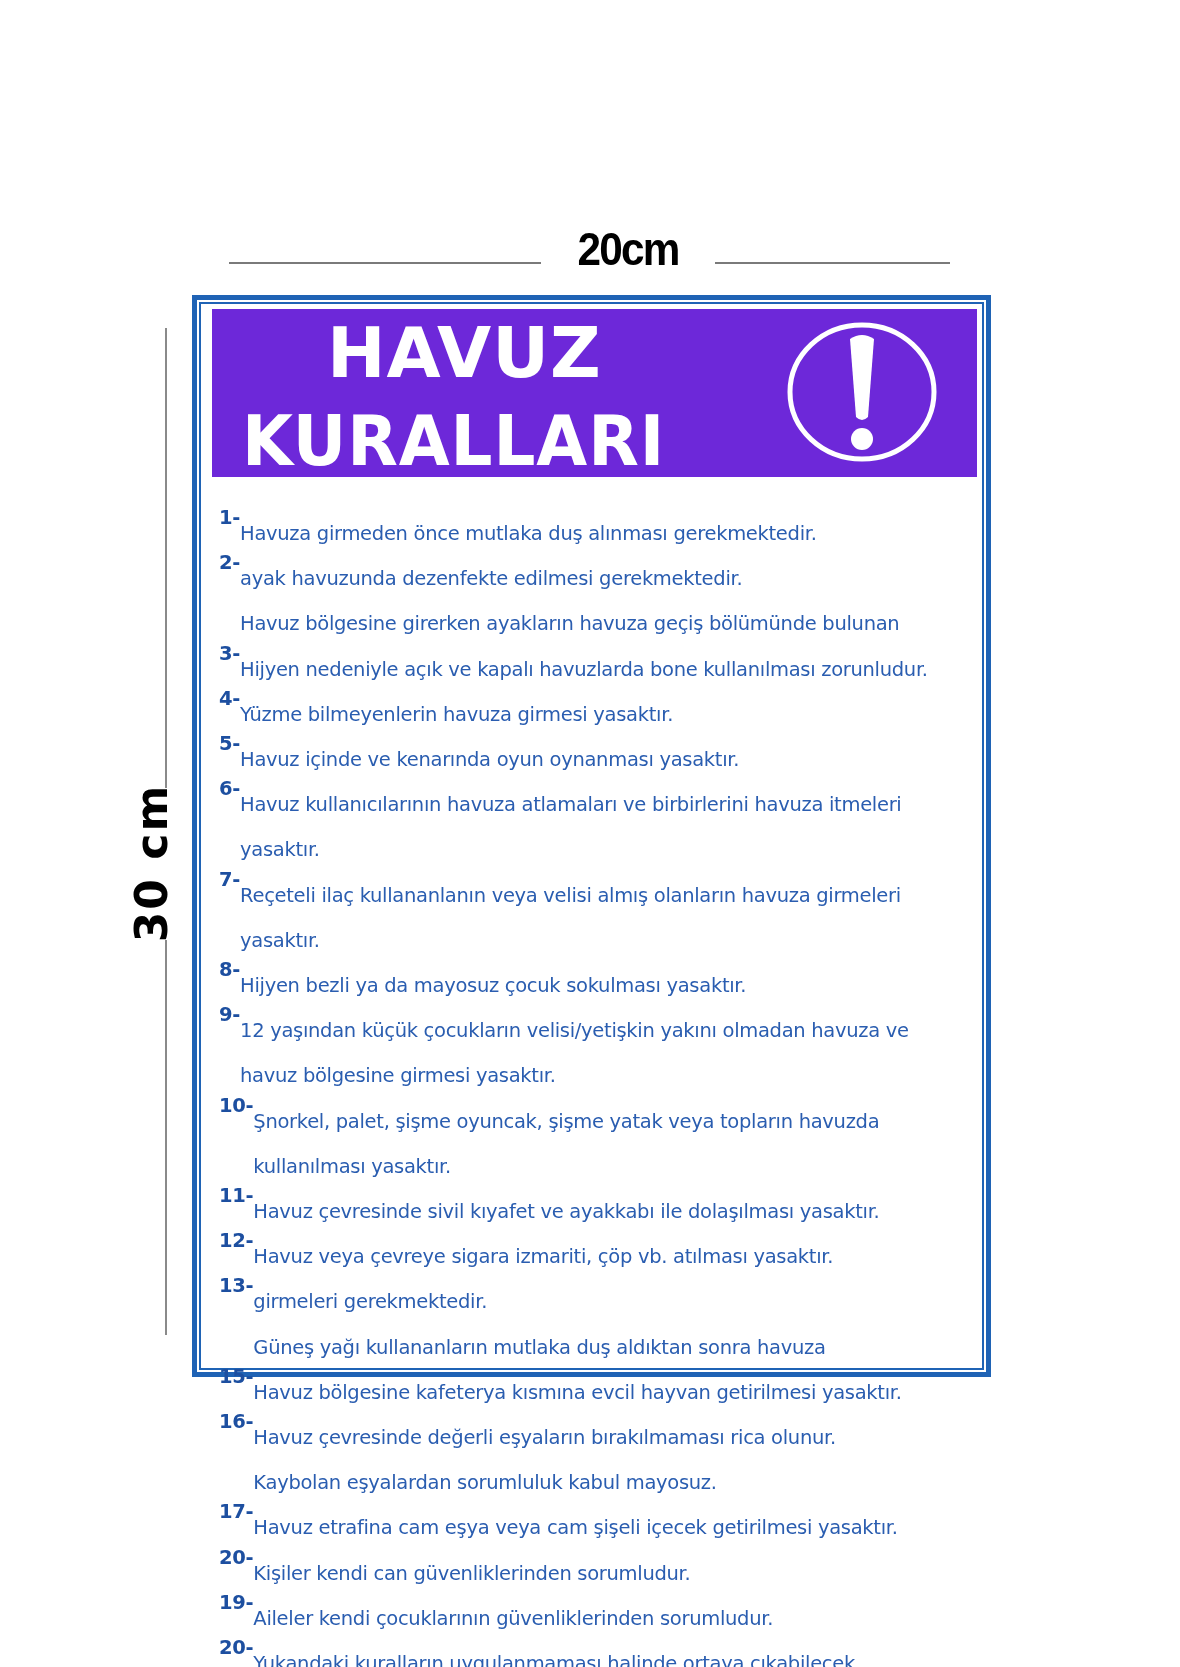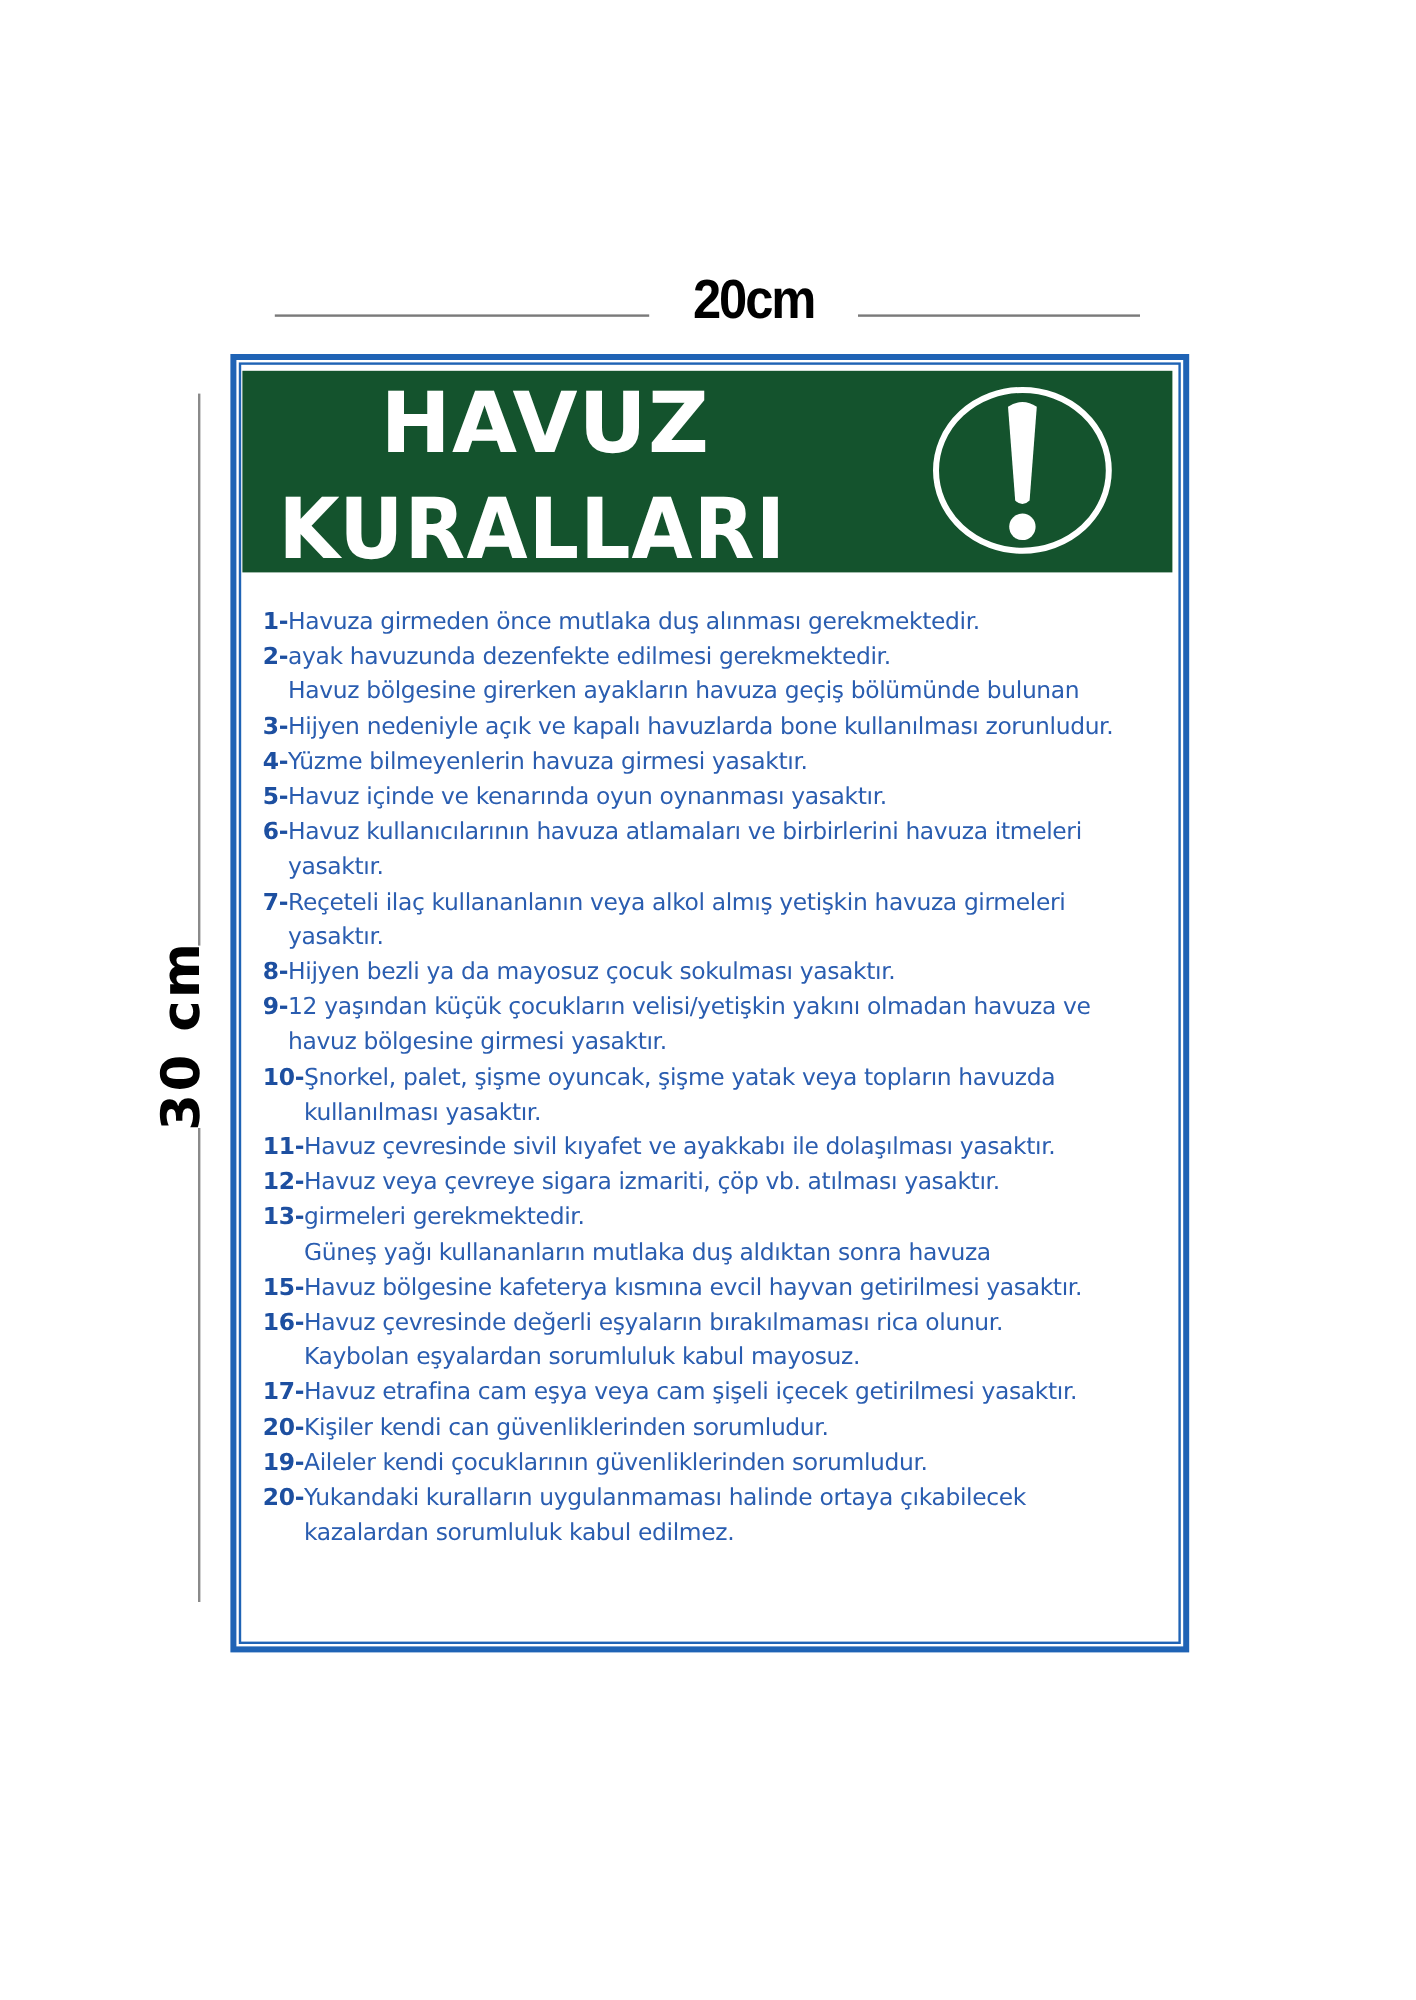--- a/index.html
+++ b/index.html
@@ -12,34 +12,34 @@
   .dim-line-v { position: absolute; width: 2px; background: #8a8a8a; }
   .dim-label-h { position: absolute; left: 152px; top: 863px; width: 160px; height: 50px;
     margin-left: -80px; margin-top: -25px; text-align: center;
     font-family: "DejaVu Sans", sans-serif; font-weight: bold; font-size: 44px; line-height: 50px; color: #000;
     transform: rotate(-90deg); letter-spacing: 2px; }
 
   .sign { position: absolute; left: 192px; top: 295px; width: 799px; height: 1082px;
     box-sizing: border-box; border: 5px solid #1f63b5; background: #fff; }
   .sign-inner { position: absolute; left: 2px; top: 2px; right: 2px; bottom: 2px; border: 2px solid #1f63b5; }
 
-  .header { position: absolute; left: 5px; top: 9px; right: 9px; height: 168px; background: #14532d; }
+  .header { position: absolute; left: 15px; top: 9px; right: 9px; height: 168px; background: #6d28d9; }
   .title-line { position: absolute; color: #fff; font-family: "DejaVu Sans", sans-serif; font-weight: bold;
     font-size: 70px; line-height: 70px; white-space: nowrap; letter-spacing: 1px; }
   .title-1 { left: 115px; top: 9px; transform: scaleX(1.0); transform-origin: left; }
   .title-2 { left: 30px; top: 97px; transform: scaleX(0.94); transform-origin: left; }
 
   .alert-icon { position: absolute; left: 572px; top: 12px; width: 156px; height: 142px; }
 
   .rules { position: absolute; left: 22px; top: 203px; right: 10px; }
   .rule { display: flex; font-size: 19.5px; line-height: 29.2px; color: #2a5db0;
     font-family: "DejaVu Sans", sans-serif; letter-spacing: -0.3px; }
   .rule-num { flex: 0 0 auto; font-weight: bold; color: #1d4fa0; white-space: nowrap; }
   .rule-text { flex: 1 1 auto; }
-  .rule-text .ln { display: block; white-space: nowrap; }
+  .rule-text .ln { display: block; white-space: nowrap; margin-top: 16px; }
 </style>
 </head>
 <body>
 
 <div class="dim-line-h" style="left:229px; top:262px; width:312px;"></div>
 <div class="dim-label-w">20cm</div>
 <div class="dim-line-h" style="left:715px; top:262px; width:235px;"></div>
 
 <div class="dim-line-v" style="left:165px; top:328px; height:460px;"></div>
 <div class="dim-label-h">30 cm</div>
@@ -93,21 +93,21 @@
       <div class="rule">
         <span class="rule-num">6-</span>
         <span class="rule-text">
           <span class="ln">Havuz kullanıcılarının havuza atlamaları ve birbirlerini havuza itmeleri</span>
           <span class="ln">yasaktır.</span>
         </span>
       </div>
       <div class="rule">
         <span class="rule-num">7-</span>
         <span class="rule-text">
-          <span class="ln">Reçeteli ilaç kullananlanın veya alkol almış yetişkin havuza girmeleri</span>
+          <span class="ln">Reçeteli ilaç kullananlanın veya velisi almış olanların havuza girmeleri</span>
           <span class="ln">yasaktır.</span>
         </span>
       </div>
       <div class="rule">
         <span class="rule-num">8-</span>
         <span class="rule-text">
           <span class="ln">Hijyen bezli ya da mayosuz çocuk sokulması yasaktır.</span>
         </span>
       </div>
       <div class="rule">

